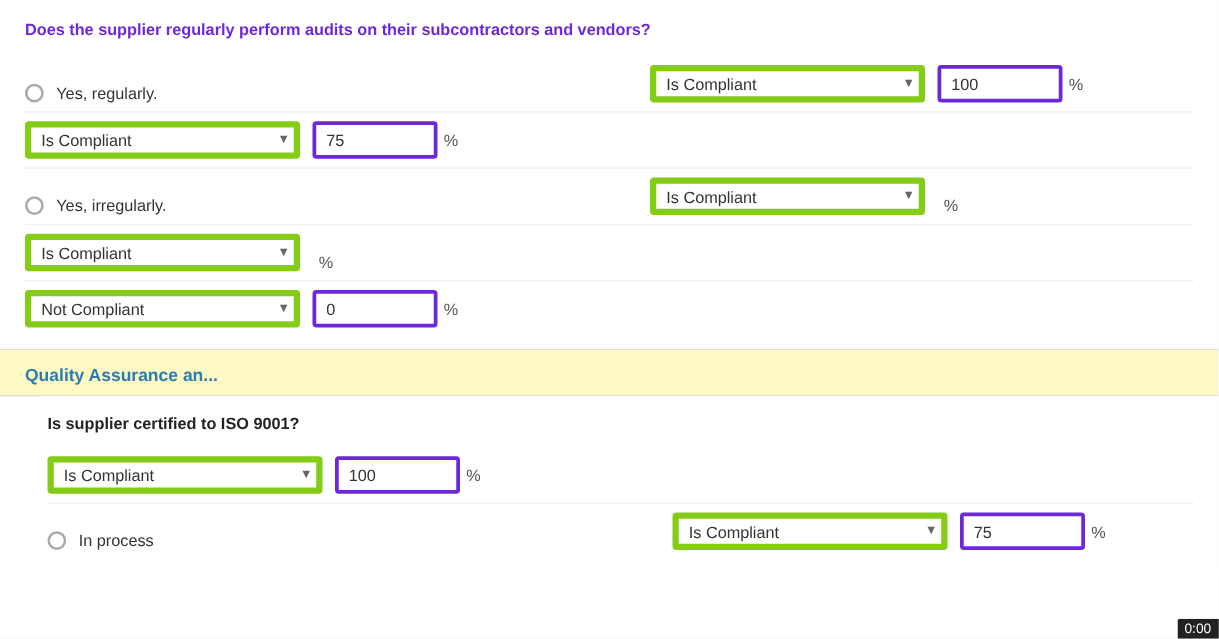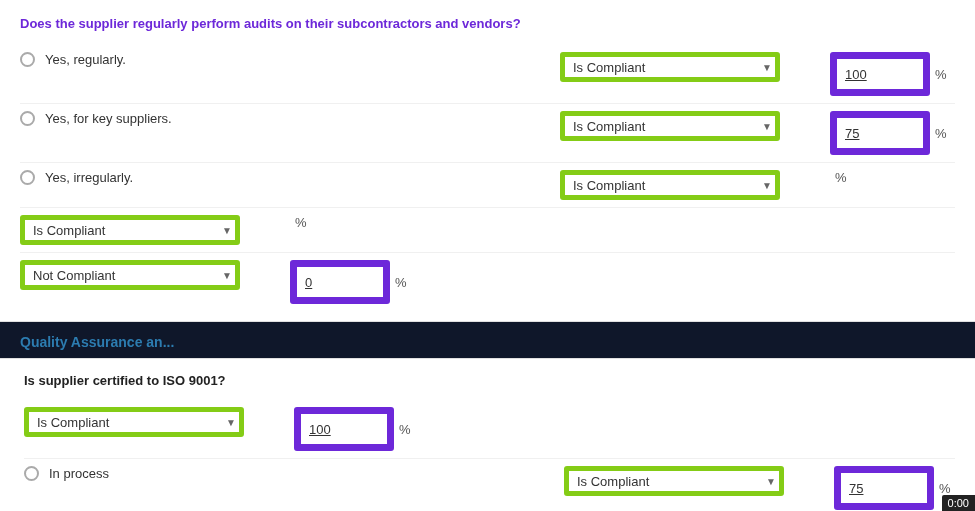--- a/index.html
+++ b/index.html
@@ -21,24 +21,23 @@
       border-bottom: 1px solid #e0e0e0;
     }
     .section-title {
       font-size: 13px;
       font-weight: bold;
       margin-bottom: 14px;
       color: #6d28d9;
     }
     .row {
       display: flex;
-      align-items: flex-start;
+      align-items: flex-end;
       padding: 7px 0;
       border-bottom: 1px solid #f0f0f0;
-      gap: 40px;
     }
     .row:last-child {
       border-bottom: none;
     }
     .radio-label {
       display: flex;
       align-items: center;
       flex: 0 0 500px;
       min-width: 0;
     }
@@ -84,45 +83,45 @@
       color: #666;
     }
     .percent-input-wrapper {
       flex: 0 0 120px;
       display: flex;
       align-items: center;
       margin-right: 10px;
     }
     .percent-input {
       width: 100px;
-      height: 44px;
-      border: 7px solid #6d28d9;
+      height: 30px;
+      border: 3px solid #6d28d9;
       border-radius: 3px;
       font-size: 13px;
       padding: 0 8px;
       color: #333;
       background: #fff;
-      text-decoration: underline;
     }
     .percent-sign {
       margin-left: 5px;
       font-size: 13px;
       color: #555;
     }
     .section-group-title {
       font-size: 14px;
       font-weight: bold;
       color: #2c7cb0;
       padding: 12px 20px 8px 20px;
-      background: #0f172a;
+      background: #fef9c3;
       border-bottom: 1px solid #e0e0e0;
     }
     .subsection {
       background: #fff;
-      padding: 14px 20px 10px 24px;
+      padding: 14px 20px 10px 2px;
+      margin-left: 36px;
     }
     .subsection-title {
       font-size: 13px;
       font-weight: bold;
       margin-bottom: 12px;
       color: #222;
     }
     .timer-badge {
       position: fixed;
       bottom: 0;
@@ -147,24 +146,20 @@
             <span class="radio-circle"></span>
             <span class="label-text">Yes, regularly.</span>
           </div>
           <div class="select-wrapper"><select class="compliance-select"><option value="Is Compliant">Is Compliant</option><option value="Not Compliant">Not Compliant</option><option value="Partially Compliant">Partially Compliant</option></select><span class="select-arrow">▼</span></div>
           <div class="percent-input-wrapper">
             <input type="text" class="percent-input" value="100" style="">
             <span class="percent-sign">%</span>
           </div>
         </div>
         <div class="row">
-          <div class="radio-label">
-            <span class="radio-circle"></span>
-            <span class="label-text">Yes, for key suppliers.</span>
-          </div>
           <div class="select-wrapper"><select class="compliance-select"><option value="Is Compliant">Is Compliant</option><option value="Not Compliant">Not Compliant</option><option value="Partially Compliant">Partially Compliant</option></select><span class="select-arrow">▼</span></div>
           <div class="percent-input-wrapper">
             <input type="text" class="percent-input" value="75" style="">
             <span class="percent-sign">%</span>
           </div>
         </div>
         <div class="row">
           <div class="radio-label">
             <span class="radio-circle"></span>
             <span class="label-text">Yes, irregularly.</span>

